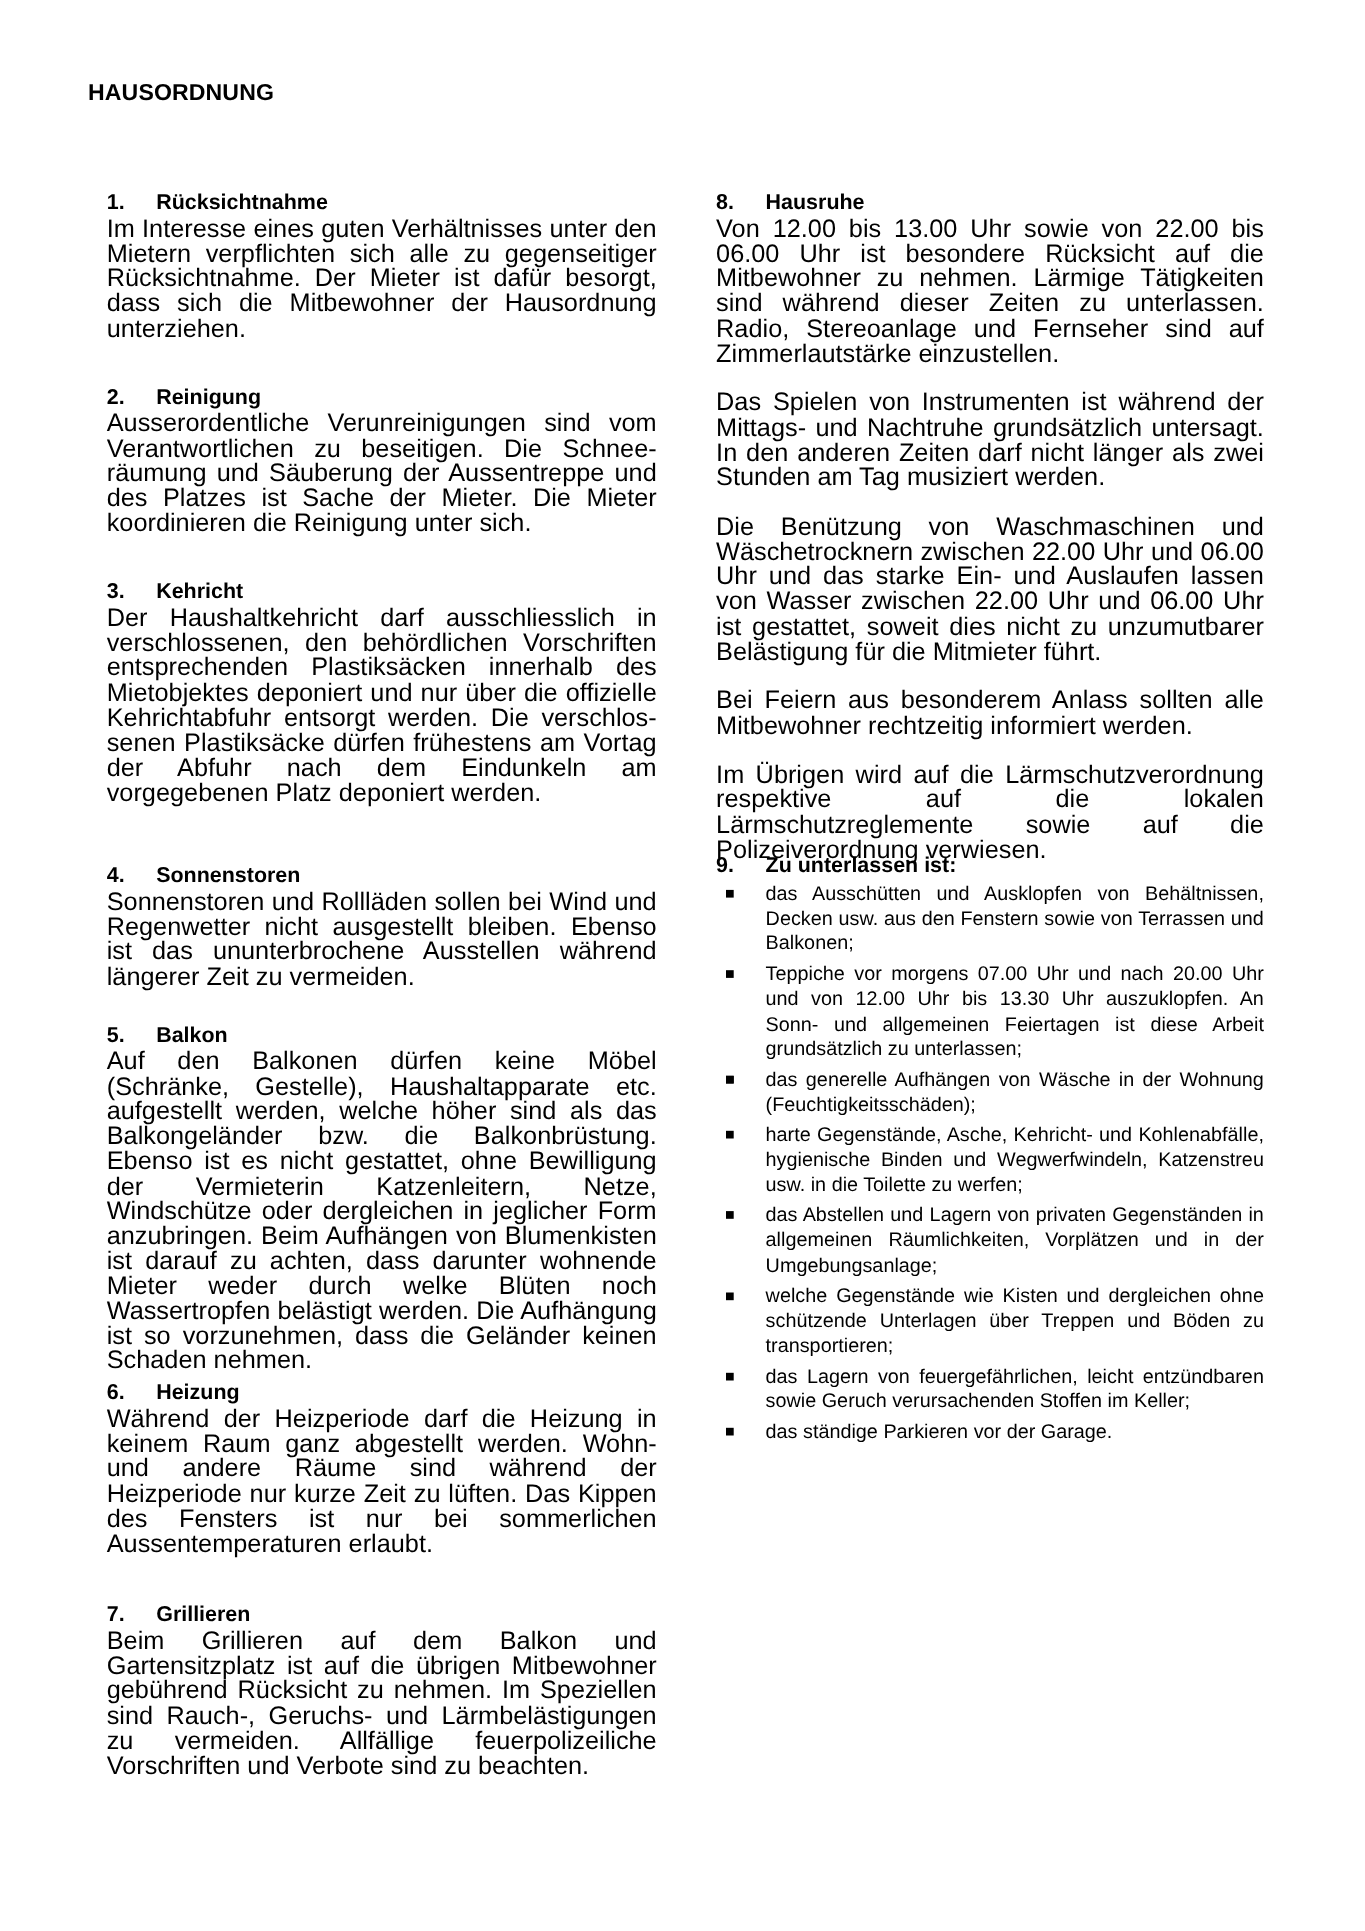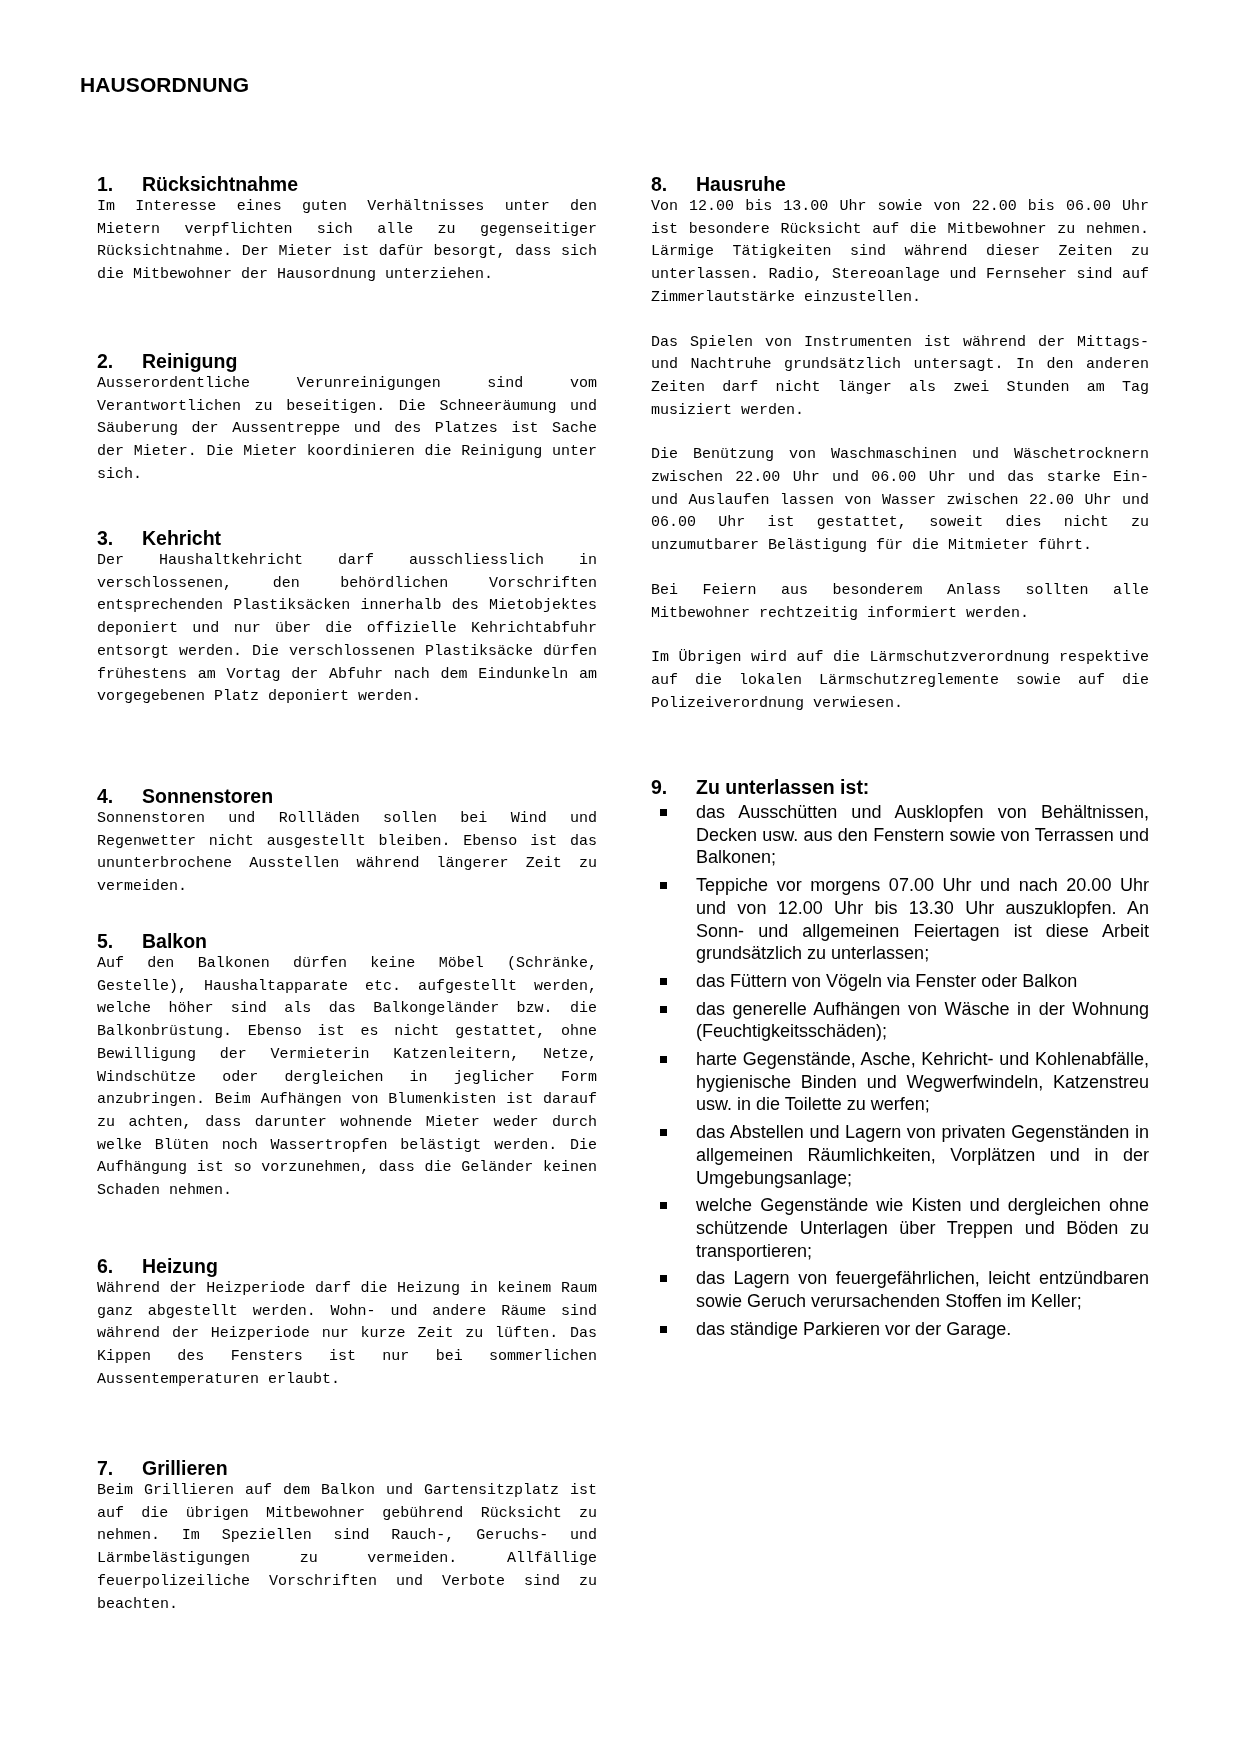--- a/index.html
+++ b/index.html
@@ -37,24 +37,23 @@
     .col-right { left: 651px; width: 498px; }
     .section { position: absolute; left: 0; width: 100%; }
     .sec-head {
       font-size: 19.5px;
       font-weight: bold;
       line-height: 24px;
       display: flex;
     }
     .sec-num { width: 45px; display: inline-block; }
     .para {
-      font-size: 15px;
+      font-size: 23px;
       line-height: 22.7px;
       text-align: justify;
-      font-family: Liberation Mono, monospace;
     }
     .para + .para { margin-top: 22px; }
     .bullets { list-style: none; margin-top: 2px; }
     .bullet {
       position: relative;
       padding-left: 45px;
       font-size: 18px;
       line-height: 22.7px;
       text-align: justify;
       margin-bottom: 5px;
@@ -148,21 +147,21 @@
   </div>
 
   <div class="section" style="top:603px">
     <div class="sec-head">
       <span class="sec-num">9.</span>
       <span>Zu unterlassen ist:</span>
     </div>
     <ul class="bullets">
       <li class="bullet"><span class="bullet-icon"></span><span>das Ausschütten und Ausklopfen von Behält­nissen, Decken usw. aus den Fenstern sowie von Terrassen und Balkonen;</span></li>
       <li class="bullet"><span class="bullet-icon"></span><span>Teppiche vor morgens 07.00 Uhr und nach 20.00 Uhr und von 12.00 Uhr bis 13.30 Uhr auszuklopfen. An Sonn- und allgemeinen Feiertagen ist diese Arbeit grundsätzlich zu unterlassen;</span></li>
-      <li class="bullet"><span class="bullet-icon"></span><span>das Füttern von Vögeln via Fenster oder Balkon</span></li>
+      <li class="bullet"><span class="bullet-icon"></span></li>
       <li class="bullet"><span class="bullet-icon"></span><span>das generelle Aufhängen von Wäsche in der Wohnung (Feuchtigkeitsschäden);</span></li>
       <li class="bullet"><span class="bullet-icon"></span><span>harte Gegenstände, Asche, Kehricht- und Kohlenabfälle, hygienische Binden und Wegwerfwindeln, Katzenstreu usw. in die Toilette zu werfen;</span></li>
       <li class="bullet"><span class="bullet-icon"></span><span>das Abstellen und Lagern von privaten Gegenständen in allgemeinen Räumlichkeiten, Vorplätzen und in der Umgebungsanlage;</span></li>
       <li class="bullet"><span class="bullet-icon"></span><span>welche Gegenstände wie Kisten und dergleichen ohne schützende Unterlagen über Treppen und Böden zu transportieren;</span></li>
       <li class="bullet"><span class="bullet-icon"></span><span>das Lagern von feuergefährlichen, leicht ent­zündbaren sowie Geruch verursachenden Stoffen im Keller;</span></li>
       <li class="bullet"><span class="bullet-icon"></span><span>das ständige Parkieren vor der Garage.</span></li>
     </ul>
   </div>
 
 </div>

